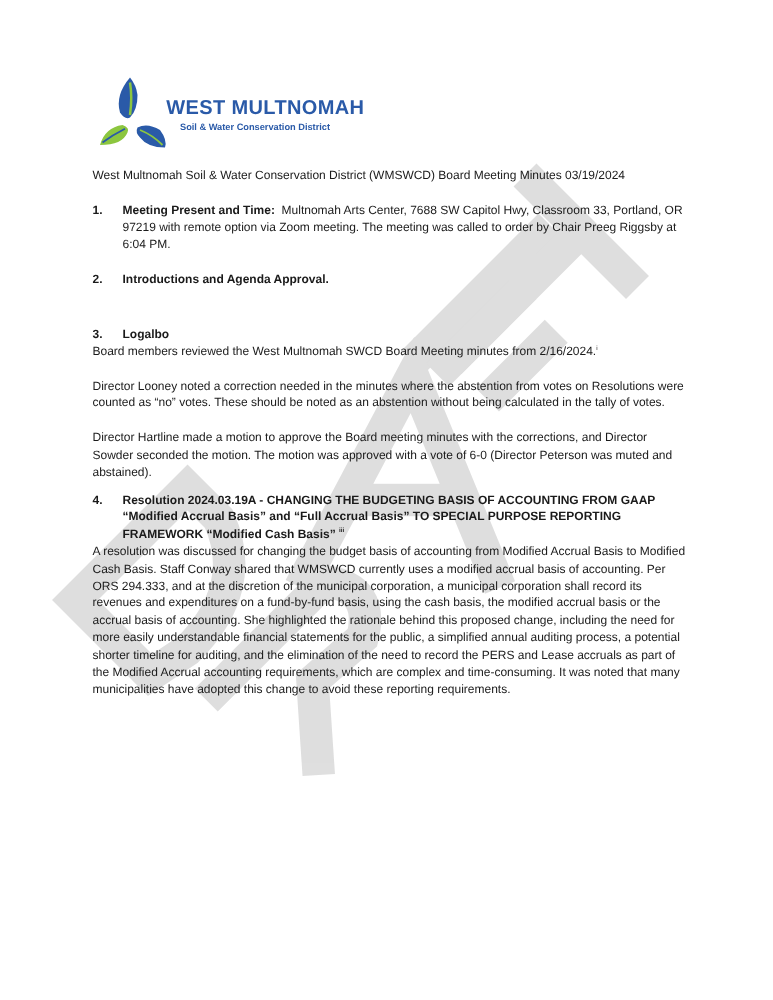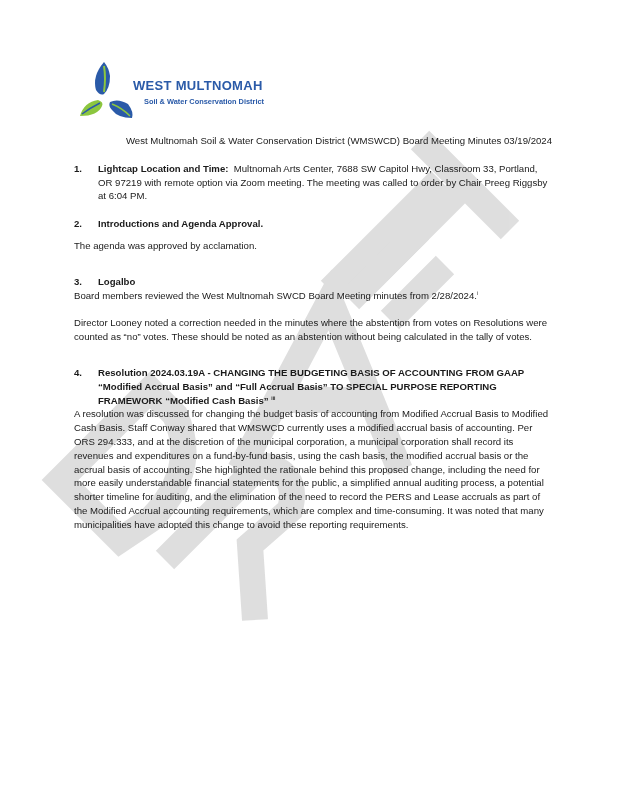--- a/index.html
+++ b/index.html
@@ -1,25 +1,25 @@
 <!DOCTYPE html>
 <html><head>
   <meta charset="utf-8">
   <style>
     html, body { margin: 0; padding: 0; background: #ffffff; }
     body { width: 618px; height: 800px; position: relative; overflow: hidden;
            font-family: "Liberation Sans", sans-serif; color: #1a1a1a; }
     .page { position: absolute; left: 0; top: 0; width: 618px; height: 800px; }
     .watermark { position: absolute; left: 0; top: 0; width: 618px; height: 800px; pointer-events: none; z-index: 0; }
     .logo { position: absolute; left: 76px; top: 58px; width: 210px; height: 66px; z-index: 1; }
-    .logo-title { position: absolute; left: 57px; top: 20px; font-weight: bold; font-size: 13px; color: #2a5aa8; letter-spacing: 0.3px; white-space: nowrap; }
+    .logo-title { position: absolute; left: 57px; top: 20px; font-weight: bold; font-size: 16px; color: #2a5aa8; letter-spacing: 0.3px; white-space: nowrap; }
     .logo-sub { position: absolute; left: 68px; top: 39px; font-size: 7.4px; color: #2a5aa8; white-space: nowrap; font-weight: bold; }
     .content { position: absolute; left: 74px; top: 134px; width: 478px; z-index: 1; font-size: 9.6px; line-height: 13.8px; }
     p { margin: 0; }
-    .doc-title { margin-bottom: 6px; text-align: right; }
+    .doc-title { margin-bottom: 6px; }
     .sec { display: flex; }
     .sec-num { width: 24px; flex: none; font-weight: bold; }
     .sec-body { flex: 1; }
     .bold { font-weight: bold; }
     .gap-s { height: 8px; }
     .gap-m { height: 14px; }
     .gap-l { height: 22px; }
     sup { font-size: 5px; vertical-align: super; line-height: 0; }
   </style>
 </head>
@@ -55,44 +55,44 @@
     <span class="logo-sub">Soil &amp; Water Conservation District</span>
   </div>
 
   <div class="content">
     <p class="doc-title">West Multnomah Soil &amp; Water Conservation District (WMSWCD) Board Meeting Minutes 03/19/2024</p>
     <div class="gap-s"></div>
 
     <div class="sec">
       <span class="sec-num">1.</span>
       <p class="sec-body">
-        <span class="bold">Lightcap Location and Time:</span>&nbsp;
+        <span class="bold">Meeting Present and Time:</span>&nbsp;
         <span>Multnomah Arts Center, 7688 SW Capitol Hwy, Classroom 33, Portland, OR 97219 with remote option via Zoom meeting. The meeting was called to order by Chair Preeg Riggsby at 6:04 PM.</span>
       </p>
     </div>
     <div class="gap-m"></div>
 
     <div class="sec">
       <span class="sec-num">2.</span>
       <p class="sec-body bold">Introductions and Agenda Approval.</p>
     </div>
     <div class="gap-s"></div>
-    <p>The agenda was approved by acclamation.</p>
     <div class="gap-l"></div>
 
     <div class="sec">
       <span class="sec-num">3.</span>
       <p class="sec-body bold">Logalbo</p>
     </div>
     <p>
-      <span>Board members reviewed the West Multnomah SWCD Board Meeting minutes from 2/28/2024.</span><sup>i</sup>
+      <span>Board members reviewed the West Multnomah SWCD Board Meeting minutes from 2/16/2024.</span><sup>i</sup>
     </p>
     <div class="gap-m"></div>
     <p>Director Looney noted a correction needed in the minutes where the abstention from votes on Resolutions were counted as “no” votes. These should be noted as an abstention without being calculated in the tally of votes.</p>
     <div class="gap-m"></div>
+    <p>Director Hartline made a motion to approve the Board meeting minutes with the corrections, and Director Sowder seconded the motion. The motion was approved with a vote of 6-0 (Director Peterson was muted and abstained).</p>
     <div class="gap-s"></div>
 
     <div class="sec">
       <span class="sec-num">4.</span>
       <p class="sec-body bold">
         <span>Resolution 2024.03.19A - CHANGING THE BUDGETING BASIS OF ACCOUNTING FROM GAAP “Modified Accrual Basis” and “Full Accrual Basis” TO SPECIAL PURPOSE REPORTING FRAMEWORK “Modified Cash Basis”</span>
         <sup>iii</sup>
       </p>
     </div>
     <p>A resolution was discussed for changing the budget basis of accounting from Modified Accrual Basis to Modified Cash Basis. Staff Conway shared that WMSWCD currently uses a modified accrual basis of accounting. Per ORS 294.333, and at the discretion of the municipal corporation, a municipal corporation shall record its revenues and expenditures on a fund-by-fund basis, using the cash basis, the modified accrual basis or the accrual basis of accounting. She highlighted the rationale behind this proposed change, including the need for more easily understandable financial statements for the public, a simplified annual auditing process, a potential shorter timeline for auditing, and the elimination of the need to record the PERS and Lease accruals as part of the Modified Accrual accounting requirements, which are complex and time-consuming. It was noted that many municipalities have adopted this change to avoid these reporting requirements.</p>

